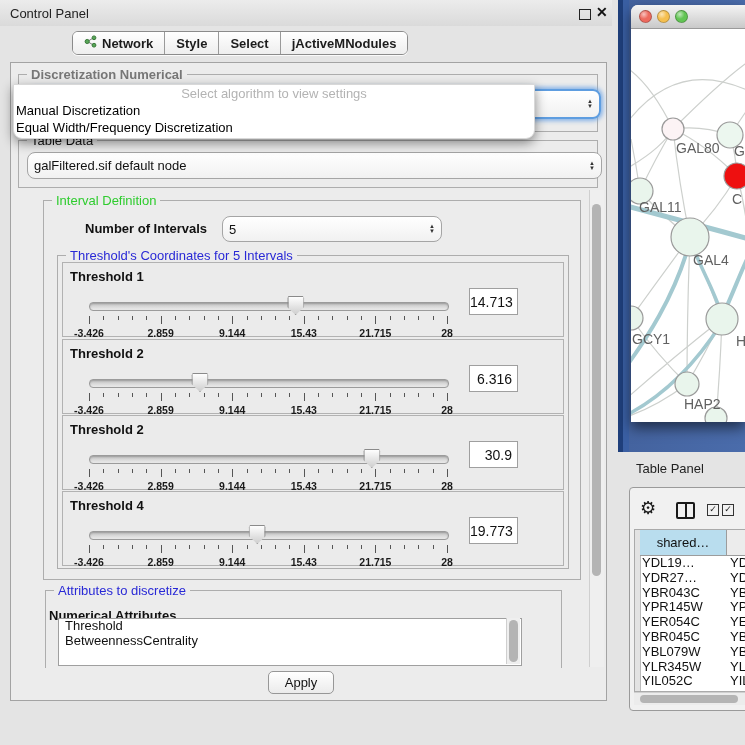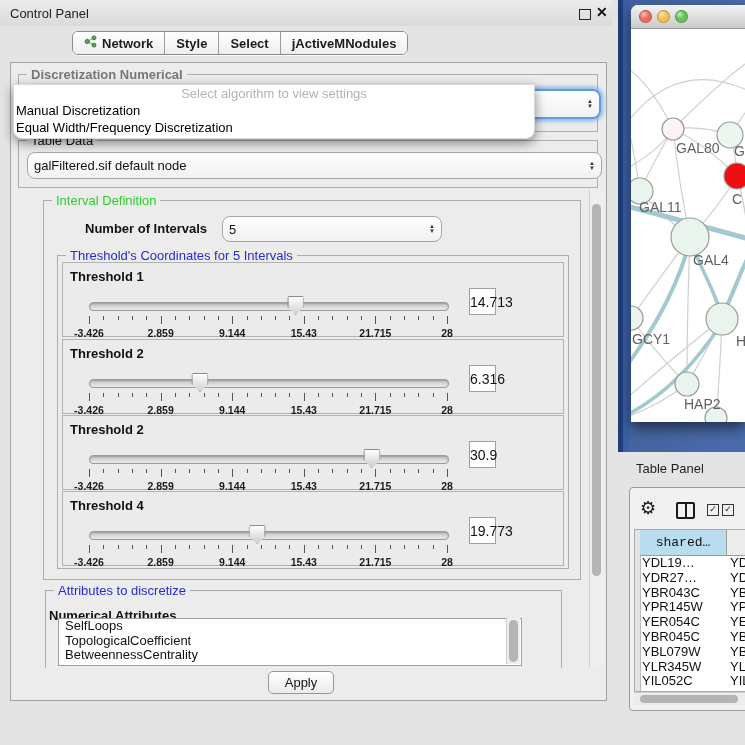--- a/index.html
+++ b/index.html
@@ -48,21 +48,21 @@
   .trackwrap{position:absolute;left:26px;top:33px;width:358px;height:20px;}
   .track{position:absolute;left:0;top:6px;width:100%;height:7px;border-radius:4px;border:1px solid #9b9b9b;
          background:linear-gradient(#c3c3c3,#ececec);box-shadow:inset 0 1px 2px rgba(0,0,0,.22);}
   .thumb{position:absolute;top:0px;width:15px;height:17px;transform:translateX(-50%);
          background:linear-gradient(#fefefe,#cfcfcf);border:1px solid #8a8a8a;
          clip-path:polygon(8% 0%,92% 0%,100% 12%,100% 58%,50% 100%,0% 58%,0% 12%);}
   .ticks{position:absolute;left:26px;top:53px;width:358px;height:9px;}
   .tick{position:absolute;width:1px;background:#555;top:0;}
   .lbls{position:absolute;left:26px;top:60px;width:358px;height:12px;}
   .ticklbl{position:absolute;transform:translateX(-50%);font-size:10.5px;font-weight:bold;color:#1a1a1a;top:4px;}
-  .valbox{position:absolute;left:406px;top:25px;width:27px;height:27px;background:#fff;border:1px solid #9f9f9f;
+  .valbox{position:absolute;left:406px;top:25px;width:49px;height:27px;background:#fff;border:1px solid #9f9f9f;
           font-size:14px;text-align:right;line-height:27px;padding-right:5px;box-sizing:border-box;}
 
   
   #attr-list{left:58px;top:618px;width:462px;height:46px;background:#fff;border:1px solid #9f9f9f;overflow:hidden;}
   #attr-list .item{height:14.5px;line-height:14.5px;padding-left:6px;font-size:13px;white-space:nowrap;}
   .btn{background:linear-gradient(#ffffff,#ebebeb);border:1px solid #979797;border-radius:5px;
        text-align:center;font-size:13px;}
 
   
   .vscroll{background:#efefef;border-left:1px solid #cfcfcf;}
@@ -84,21 +84,21 @@
   #tp-title{left:636px;top:461px;font-size:13px;color:#222;}
   #tpanel{left:629px;top:487px;width:116px;height:222px;background:#f1f1f1;border:1px solid #9a9a9a;border-radius:4px 0 0 4px;}
   #gear{left:10px;top:11px;font-size:18px;line-height:18px;color:#1a1a1a;}
   #colsic{left:46px;top:14px;width:15px;height:13px;border:2px solid #1a1a1a;border-radius:2px;}
   #colsic div{position:absolute;left:50%;top:0;width:2px;height:100%;background:#1a1a1a;transform:translateX(-50%);}
   .cbic{position:absolute;top:16px;width:10px;height:10px;border:1.5px solid #333;font-size:9px;line-height:9px;text-align:center;color:#222;}
   #ttable{position:absolute;left:4px;top:41px;width:112px;height:163px;background:#fff;border:1px solid #aaa;
           border-right:none;overflow:hidden;box-sizing:border-box;}
   .gutter{position:absolute;left:0;top:0;width:5px;height:100%;background:#e3e3e3;border-right:1px solid #bbb;}
   .th{position:absolute;top:0;height:26px;line-height:26px;font-size:13px;text-align:center;border-right:1px solid #9c9c9c;
-      box-sizing:border-box;border-bottom:1px solid #9c9c9c;font-family:Liberation Mono, monospace;}
+      box-sizing:border-box;border-bottom:1px solid #9c9c9c;}
   .tr{position:absolute;width:200px;height:14.8px;line-height:14.8px;font-size:13px;white-space:nowrap;}
   .td1{position:absolute;left:7px;}
   .td2{position:absolute;left:95px;}
 </style>
 </head>
 <body>
 
 <div id="app">
 
   <div class="abs" id="titlebar">
@@ -354,22 +354,21 @@
 
   <div class="abs vscroll" style="left:589px;top:190px;width:14px;height:477px;">
     <div class="vthumb" style="top:14px;height:372px;"></div>
   </div>
 
   <div class="abs group" style="left:45px;top:590px;width:515px;height:77px;border-bottom:none;">
     <span class="legend blue">Attributes to discretize</span>
   </div>
   <div class="abs" style="left:49px;top:600px;font-weight:bold;margin-top:8px;">Numerical Attributes</div>
   <div class="abs" id="attr-list">
-      <div class="item">SelfLoops</div>
-      <div class="item">TopologicalCoefficient</div>
+      <div class="item">Threshold</div>
       <div class="item">BetweennessCentrality</div>
     </div>
   <div class="abs vscroll" style="left:506px;top:618px;width:13px;height:46px;">
     <div class="vthumb" style="top:2px;height:42px;"></div>
   </div>
 
   <div class="abs btn" style="left:268px;top:671px;width:64px;height:21px;line-height:21px;">Apply</div>
 
 
   <div class="abs" id="desktop"></div>

